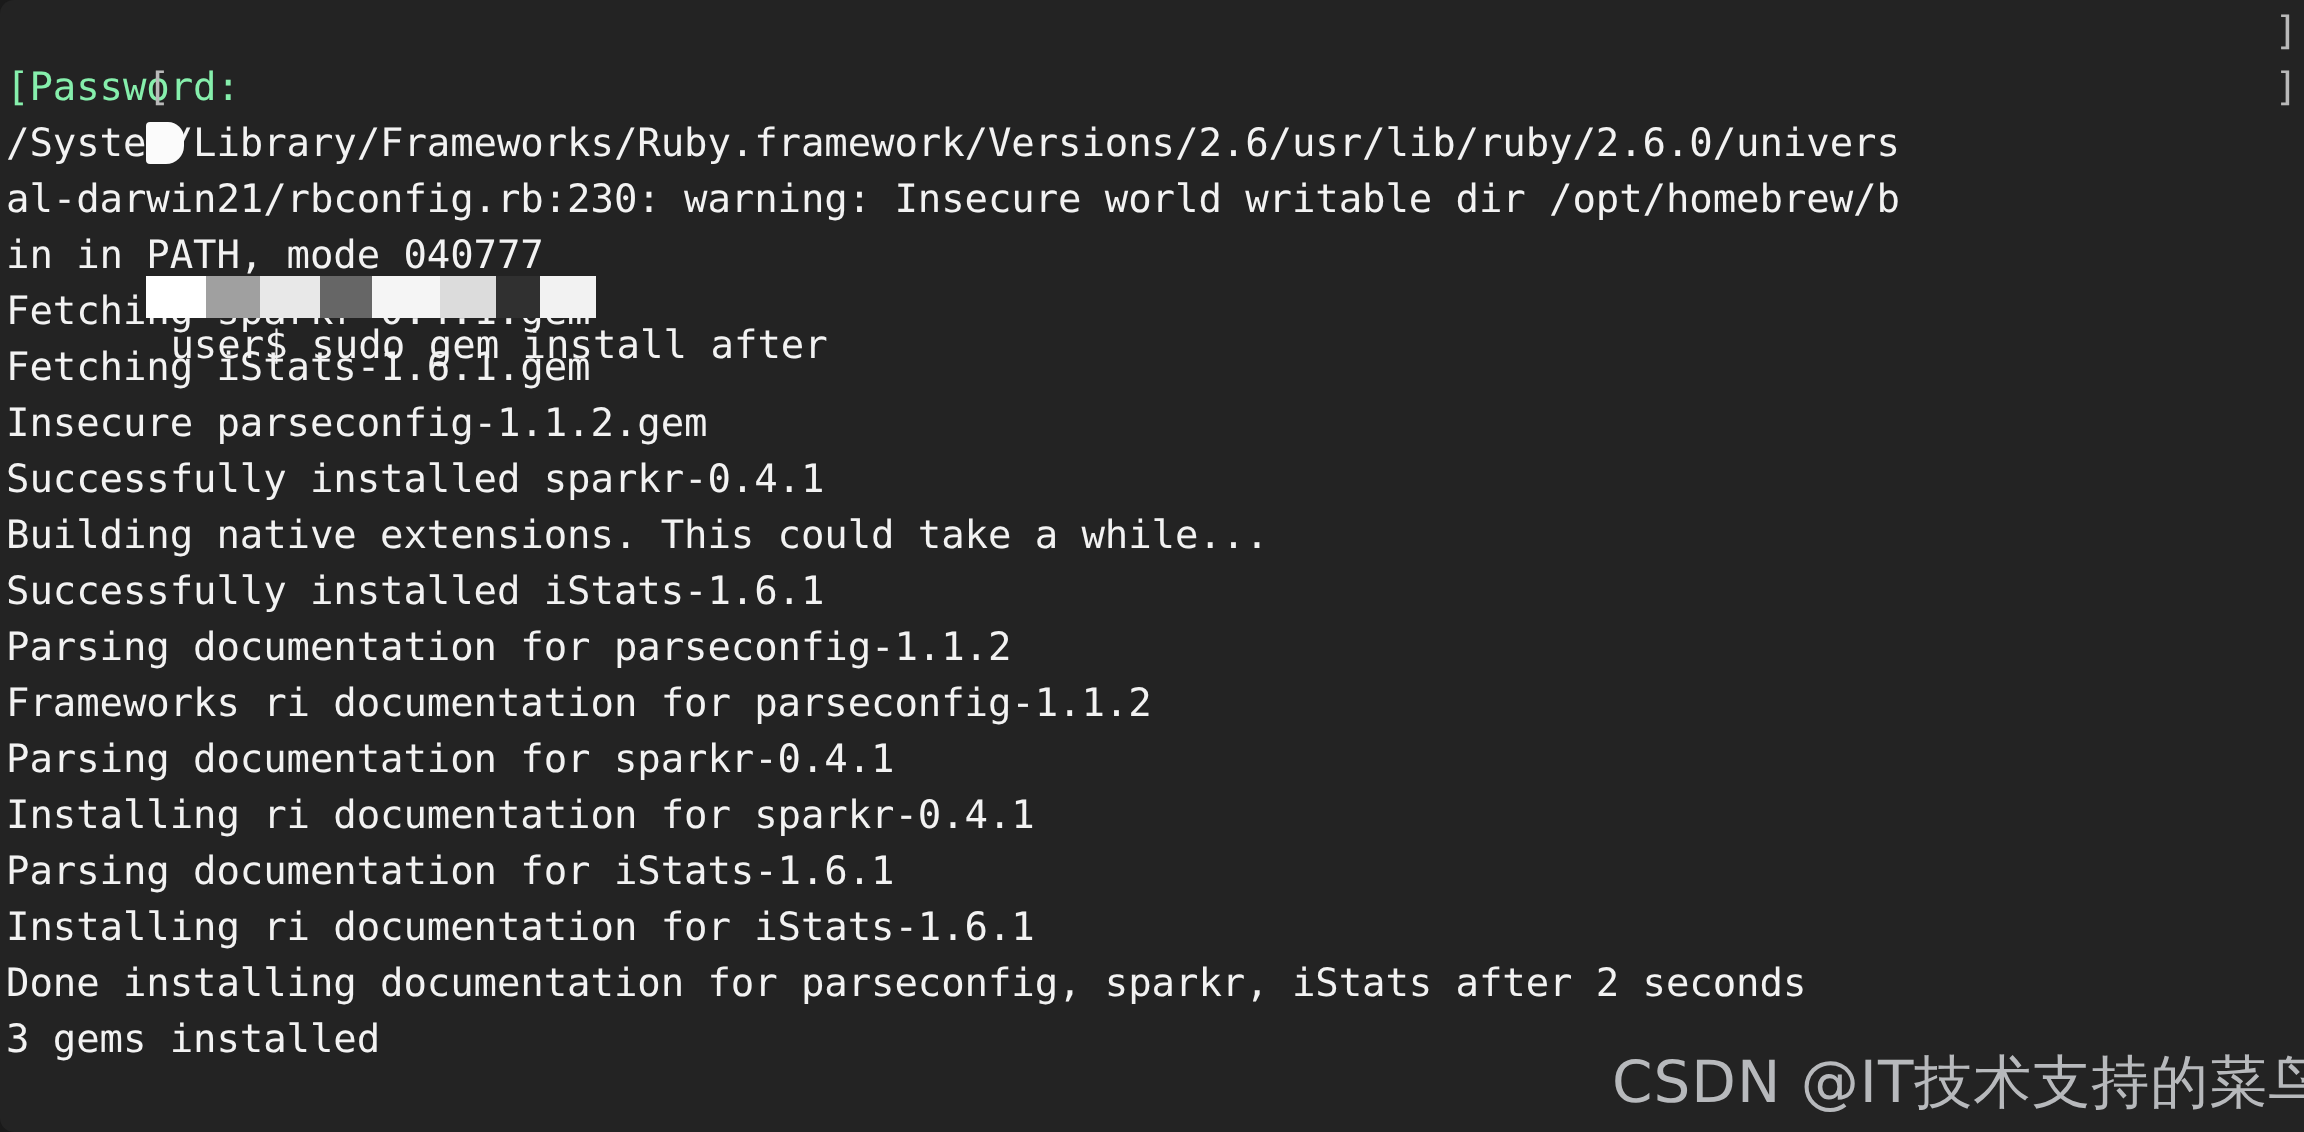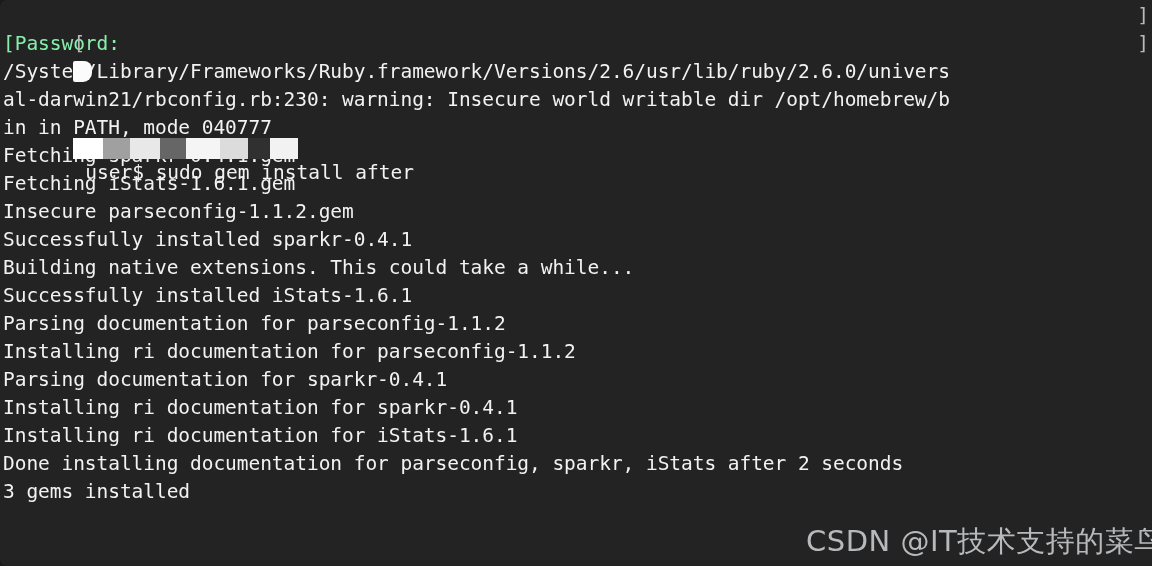--- a/index.html
+++ b/index.html
@@ -113,23 +113,24 @@
         <div class="row">/System/Library/Frameworks/Ruby.framework/Versions/2.6/usr/lib/ruby/2.6.0/univers</div>
         <div class="row">al-darwin21/rbconfig.rb:230: warning: Insecure world writable dir /opt/homebrew/b</div>
         <div class="row">in in PATH, mode 040777</div>
         <div class="row">Fetching sparkr-0.4.1.gem</div>
         <div class="row">Fetching iStats-1.6.1.gem</div>
         <div class="row">Insecure parseconfig-1.1.2.gem</div>
         <div class="row">Successfully installed sparkr-0.4.1</div>
         <div class="row">Building native extensions. This could take a while...</div>
         <div class="row">Successfully installed iStats-1.6.1</div>
         <div class="row">Parsing documentation for parseconfig-1.1.2</div>
-        <div class="row">Installing ri documentation for parseconfig-1.1.2</div>
+        <div class="row">Frameworks ri documentation for parseconfig-1.1.2</div>
         <div class="row">Parsing documentation for sparkr-0.4.1</div>
         <div class="row">Installing ri documentation for sparkr-0.4.1</div>
+        <div class="row">Parsing documentation for iStats-1.6.1</div>
         <div class="row">Installing ri documentation for iStats-1.6.1</div>
         <div class="row">Done installing documentation for parseconfig, sparkr, iStats after 2 seconds</div>
         <div class="row">3 gems installed</div>
       </div>
   </div>
 
   <div class="edge-bracket" id="pw-bracket" style="top:30px">]</div>
 
   <div class="watermark">CSDN @IT技术支持的菜鸟</div>
 

